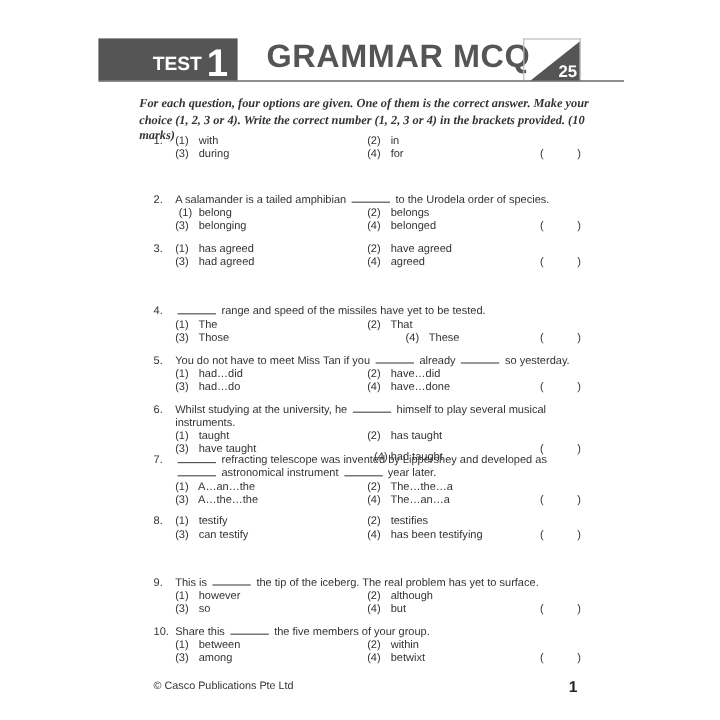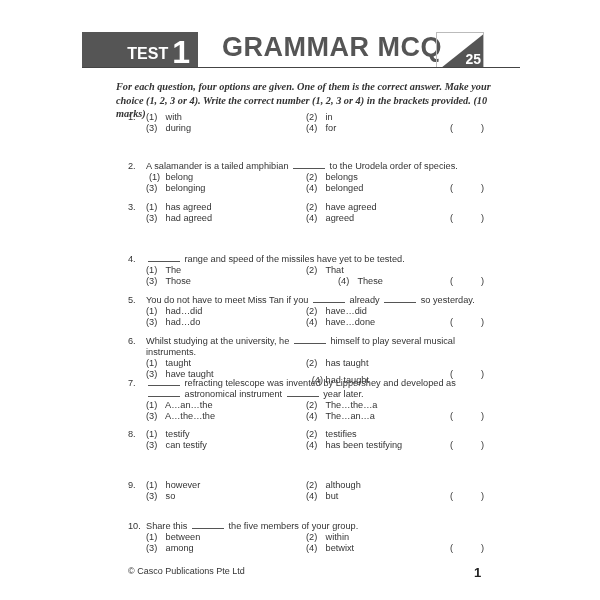--- a/index.html
+++ b/index.html
@@ -153,20 +153,21 @@
         <span class="opt" style="left: 0px; top: 11px;"><span class="n">(3)</span> can testify</span>
         <span class="opt" style="left: 160px; top: 11px;"><span class="n">(4)</span> has been testifying</span>
         <span class="bracket">
           <span>(</span>
           <span>)</span>
         </span>
       </div>
     </div>
     <div class="q" style="top: 480px;">
       <span class="q-num">9.</span>
+      <div class="q-text">This is <span class="blank"></span> the tip of the iceberg. The real problem has yet to surface.</div>
       <div class="opts">
         <span class="opt" style="left: 0px; top: 0px;"><span class="n">(1)</span> however</span>
         <span class="opt" style="left: 160px; top: 0px;"><span class="n">(2)</span> although</span>
         <span class="opt" style="left: 0px; top: 11px;"><span class="n">(3)</span> so</span>
         <span class="opt" style="left: 160px; top: 11px;"><span class="n">(4)</span> but</span>
         <span class="bracket">
           <span>(</span>
           <span>)</span>
         </span>
       </div>

